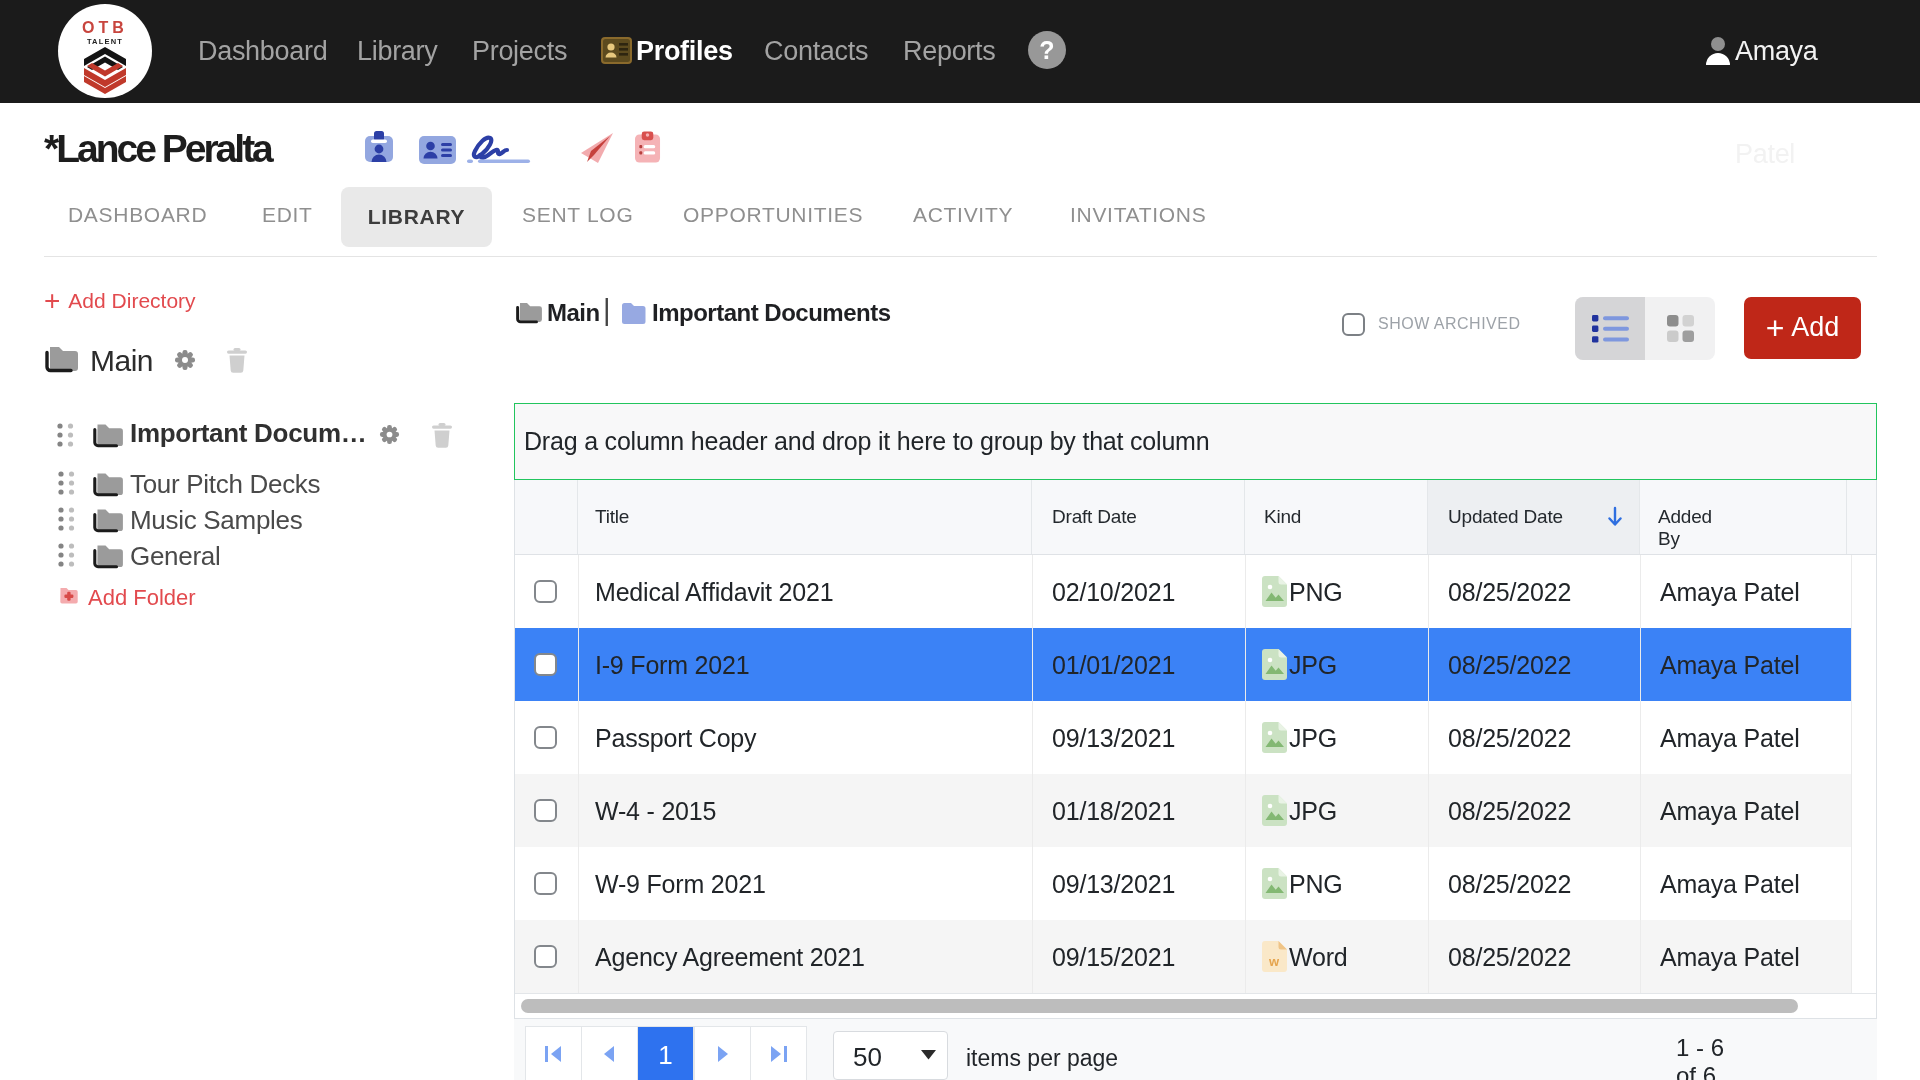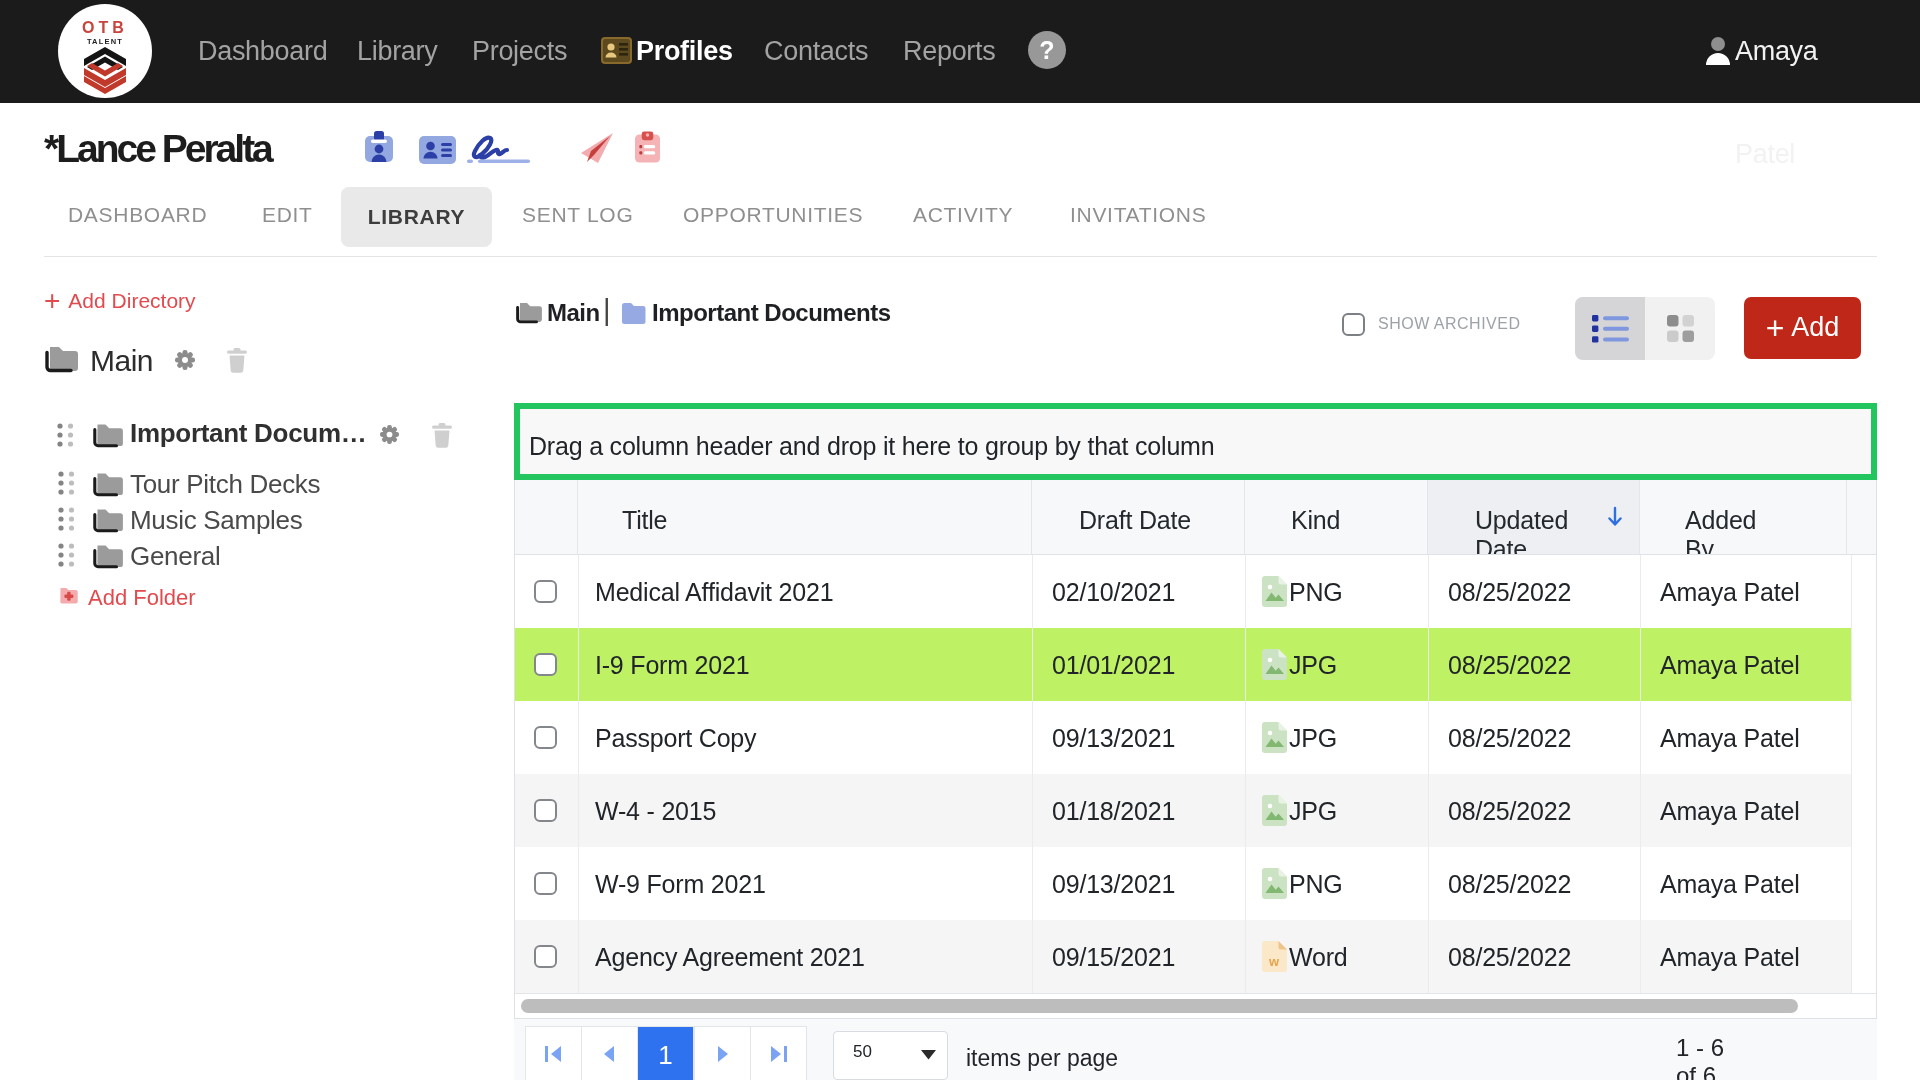--- a/index.html
+++ b/index.html
@@ -43,25 +43,25 @@
     background:#d5d5d7; border-radius:8px 0 0 8px; }
   .addbtn { position:absolute; left:1744px; top:297px; width:117px; height:62px;
     background:#bf2718; border-radius:7px; color:#fff; text-align:center;
     font-size:27px; line-height:60px; }
   .addbtn .p { font-size:32px; font-weight:400; vertical-align:-3px; margin-right:7px; }
 
   
   .grid { position:absolute; left:514px; top:403px; width:1363px; height:677px;
     border:1px solid #dee2e6; }
   .dragbar { position:absolute; left:514px; top:403px; width:1363px; height:77px;
-    background:#f8f8f9; border:6px solid #22c55e; font-size:25px; color:#212529;
+    background:#f8f8f9; border:1px solid #22c55e; font-size:25px; color:#212529;
     line-height:75px; padding-left:9px; letter-spacing:-0.2px; }
   .hdr { position:absolute; top:480px; height:75px; background:#f7f8fa;
     border-right:1px solid #e4e7ea; }
-  .hdrtxt { position:absolute; top:506px; font-size:25px; color:#24292e; letter-spacing:-0.2px;margin-left:27px; }
+  .hdrtxt { position:absolute; top:506px; font-size:19px; color:#24292e; letter-spacing:-0.2px; }
   .row { position:absolute; left:515px; width:1337px; height:73px; }
   .row .cell { position:absolute; top:23px; font-size:25px; color:#212529; letter-spacing:-0.2px; }
   .kicon { position:absolute; left:747px; top:21px; }
   .cb { position:absolute; left:19px; top:25px; width:23px; height:23px;
     border:2px solid #83878c; border-radius:6px; background:#fff; }
   .vline { position:absolute; top:555px; width:1px; height:438px; background:#ebebeb; }
 
   
   .pagerbar { position:absolute; left:514px; top:1018px; width:1363px; height:62px;
     background:#f8f9fa; border-top:1px solid #dee2e6; }
@@ -338,21 +338,21 @@
     <svg class="kicon" width="25" height="31" viewBox="0 0 25 31">
       <path d="M0,3 a3,3 0 0 1 3,-3 h13.5 l8.5,8.5 v19.5 a3,3 0 0 1 -3,3 h-19 a3,3 0 0 1 -3,-3 z" fill="#cbe2c3"></path>
       <path d="M16.5,0 l8.5,8.5 h-6 a2.5,2.5 0 0 1 -2.5,-2.5 z" fill="#e9f3e5"></path>
       <circle cx="8" cy="11" r="2.3" fill="#fff"></circle>
       <path d="M3.5,25 l6,-8.5 4.2,5.2 2.8,-3.2 5.5,6.5 z" fill="#83b873"></path>
     </svg>
     <div class="cell" style="left:774px;">PNG</div>
     <div class="cell" style="left:933px;">08/25/2022</div>
     <div class="cell" style="left:1145px;">Amaya Patel</div>
   </div>
-  <div class="row" style="top:628px; background:#bef264;">
+  <div class="row" style="top:628px; background:#3b82f6;">
     <div class="cb"></div>
     <div class="cell" style="left:80px;">I-9 Form 2021</div>
     <div class="cell" style="left:537px;">01/01/2021</div>
     <svg class="kicon" width="25" height="31" viewBox="0 0 25 31">
       <path d="M0,3 a3,3 0 0 1 3,-3 h13.5 l8.5,8.5 v19.5 a3,3 0 0 1 -3,3 h-19 a3,3 0 0 1 -3,-3 z" fill="#cbe2c3"></path>
       <path d="M16.5,0 l8.5,8.5 h-6 a2.5,2.5 0 0 1 -2.5,-2.5 z" fill="#e9f3e5"></path>
       <circle cx="8" cy="11" r="2.3" fill="#fff"></circle>
       <path d="M3.5,25 l6,-8.5 4.2,5.2 2.8,-3.2 5.5,6.5 z" fill="#83b873"></path>
     </svg>
     <div class="cell" style="left:774px;">JPG</div>
@@ -440,19 +440,19 @@
     <path d="M11,0 L1,8 L11,16 z" fill="#7ba3f3"></path>
   </svg>
   <svg class="abs" style="left:717px; top:1046px;" width="12" height="16" viewBox="0 0 12 16">
     <path d="M1,0 L11,8 L1,16 z" fill="#7ba3f3"></path>
   </svg>
   <svg class="abs" style="left:770px; top:1046px;" width="17" height="16" viewBox="0 0 17 16">
     <path d="M1,0 L11,8 L1,16 z" fill="#7ba3f3"></path>
     <rect x="14" y="0" width="3" height="16" fill="#7ba3f3"></rect>
   </svg>
   <div class="ddl"></div>
-  <div style="position:absolute; left:853px; top:1042px; font-size:17px; color:#212529;">50</div>
+  <div style="position:absolute; left:853px; top:1042px; font-size:26px; color:#212529;">50</div>
   <svg class="abs" style="left:921px; top:1050px;" width="15" height="10" viewBox="0 0 15 10">
     <path d="M0,0 h15 l-7.5,9.5 z" fill="#2b2b2b"></path>
   </svg>
   <div class="ipp">items per page</div>
   <div class="counts">1 - 6 of 6 items</div>
 </div>
 
 </body></html>

